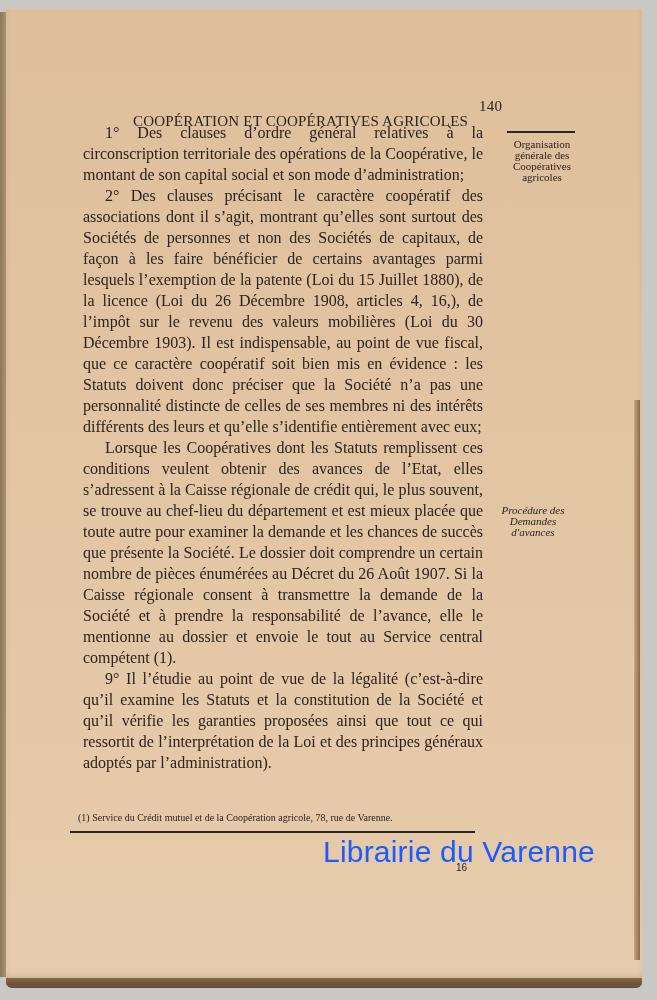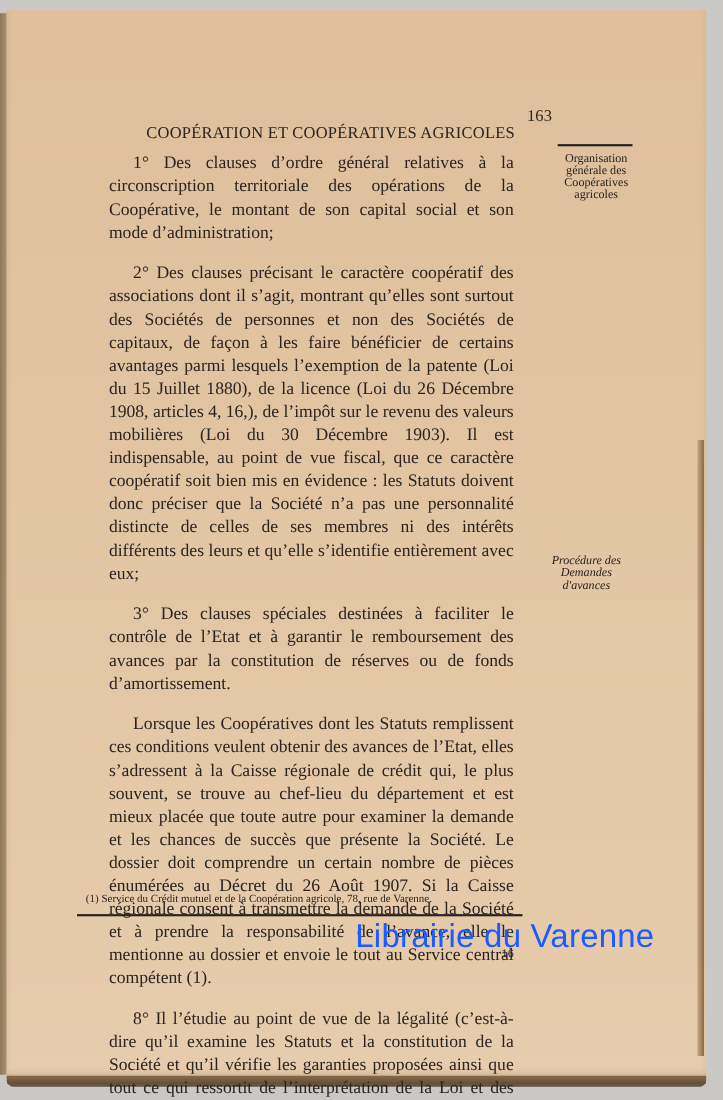--- a/index.html
+++ b/index.html
@@ -32,21 +32,21 @@
     font-family:"Liberation Serif", serif; font-size:15px; color:#2b2420;
     letter-spacing:0.2px; white-space:nowrap;
   }
   .running-head .title { position:absolute; left:0; top:0;margin-top:15px; }
   .running-head .pageno { position:absolute; left:346px; top:0; }
   .body-text {
     position:absolute; left:83px; top:122px; width:400px;
     font-family:"Liberation Serif", serif; font-size:16px; line-height:21px;
     color:#2a2320; text-align:justify;
   }
-  .body-text p { margin:16px; text-indent:22px; }
+  .body-text p { margin:0; text-indent:22px; }
   .margin-rule {
     position:absolute; left:507px; top:131px; width:68px; height:2px; background:#2a2320;
   }
   .marginal {
     position:absolute; font-family:"Liberation Serif", serif; font-size:11px; line-height:11px;
     color:#2a2320; text-align:center;
   }
   .marginal-1 { left:506px; top:139px; width:72px; }
   .marginal-2 { left:493px; top:505px; width:80px;font-style:italic; }
   .foot-rule {
@@ -69,32 +69,31 @@
 </head>
 <body>
 
 <div class="stack-left"></div>
 <div class="page"></div>
 <div class="page-edge-right"></div>
 <div class="page-bottom-edge"></div>
 
 <div class="running-head">
   <span class="title">COOPÉRATION ET COOPÉRATIVES AGRICOLES</span>
-  <span class="pageno">163</span>
+  <span class="pageno">140</span>
 </div>
 
 <div class="margin-rule"></div>
 <div class="marginal marginal-1">Organisation générale des Coopératives agricoles</div>
 <div class="marginal marginal-2">Procédure des Demandes d'avances</div>
 
 <div class="body-text">
   <p>1° Des clauses d’ordre général relatives à la circonscription territoriale des opérations de la Coopérative, le montant de son capital social et son mode d’administration;</p>
   <p>2° Des clauses précisant le caractère coopératif des associations dont il s’agit, montrant qu’elles sont surtout des Sociétés de personnes et non des Sociétés de capitaux, de façon à les faire bénéficier de certains avantages parmi lesquels l’exemption de la patente (Loi du 15 Juillet 1880), de la licence (Loi du 26 Décembre 1908, articles 4, 16,), de l’impôt sur le revenu des valeurs mobilières (Loi du 30 Décembre 1903). Il est indispensable, au point de vue fiscal, que ce caractère coopératif soit bien mis en évidence : les Statuts doivent donc préciser que la Société n’a pas une personnalité distincte de celles de ses membres ni des intérêts différents des leurs et qu’elle s’identifie entièrement avec eux;</p>
-  <p>3° Des clauses spéciales destinées à faciliter le contrôle de l’Etat et à garantir le remboursement des avances par la constitution de réserves ou de fonds d’amortissement.</p>
   <p>Lorsque les Coopératives dont les Statuts remplissent ces conditions veulent obtenir des avances de l’Etat, elles s’adressent à la Caisse régionale de crédit qui, le plus souvent, se trouve au chef-lieu du département et est mieux placée que toute autre pour examiner la demande et les chances de succès que présente la Société. Le dossier doit comprendre un certain nombre de pièces énumérées au Décret du 26 Août 1907. Si la Caisse régionale consent à transmettre la demande de la Société et à prendre la responsabilité de l’avance, elle le mentionne au dossier et envoie le tout au Service central compétent (1).</p>
-  <p>8° Il l’étudie au point de vue de la légalité (c’est-à-dire qu’il examine les Statuts et la constitution de la Société et qu’il vérifie les garanties proposées ainsi que tout ce qui ressortit de l’interprétation de la Loi et des principes généraux adoptés par l’administration).</p>
+  <p>9° Il l’étudie au point de vue de la légalité (c’est-à-dire qu’il examine les Statuts et la constitution de la Société et qu’il vérifie les garanties proposées ainsi que tout ce qui ressortit de l’interprétation de la Loi et des principes généraux adoptés par l’administration).</p>
 </div>
 
 <div class="foot-rule"></div>
 <div class="footnote">(1) Service du Crédit mutuel et de la Coopération agricole, 78, rue de Varenne.</div>
 <div class="signature">16</div>
 
 <div class="watermark">Librairie du Varenne</div>
 
 </body></html>

